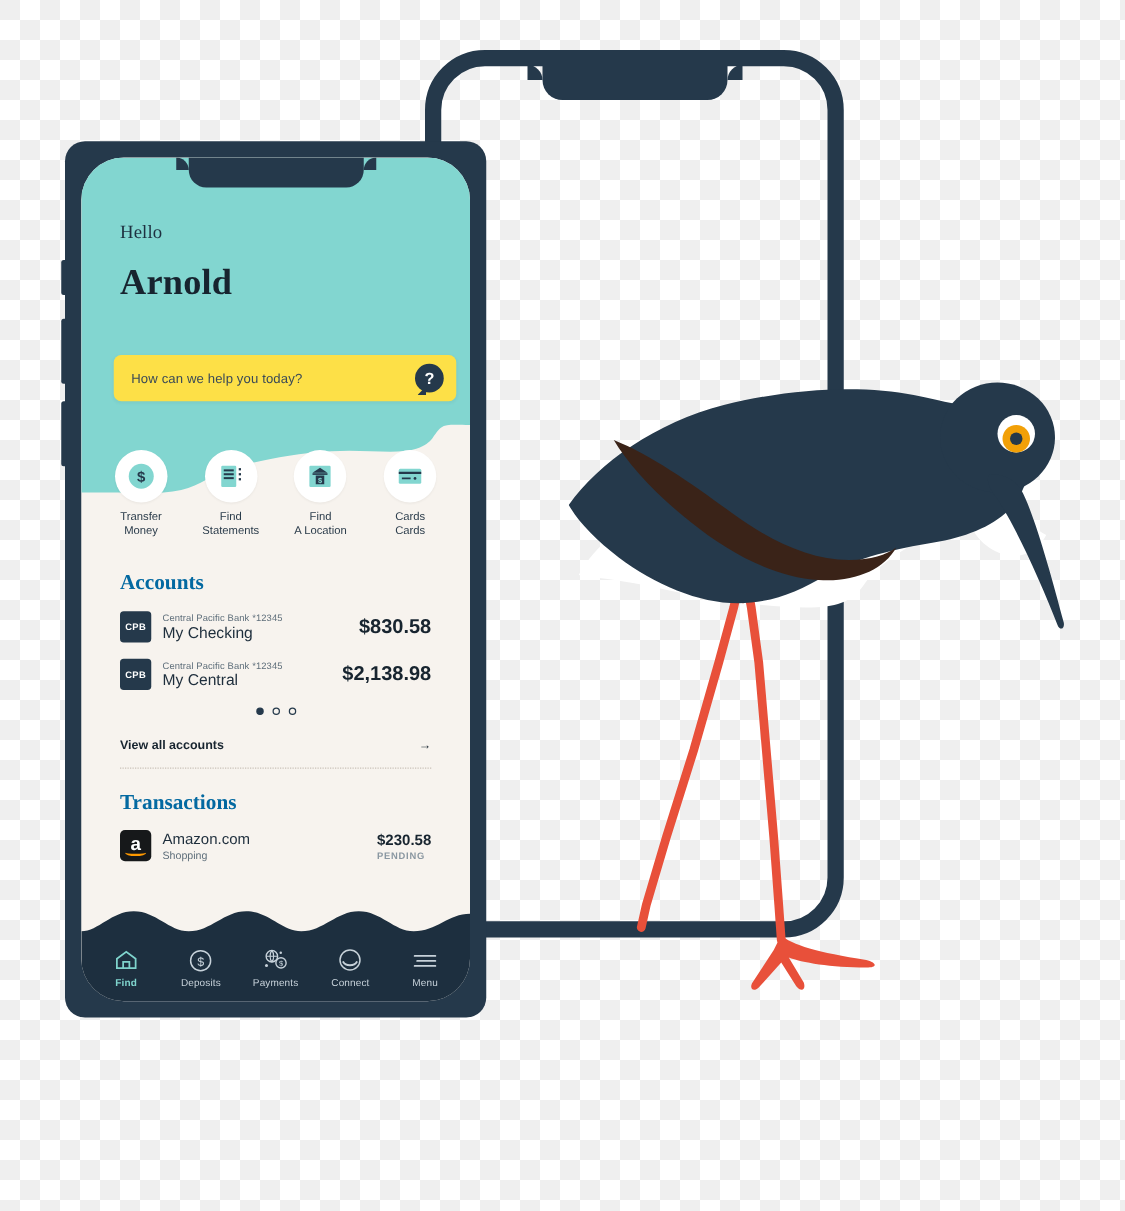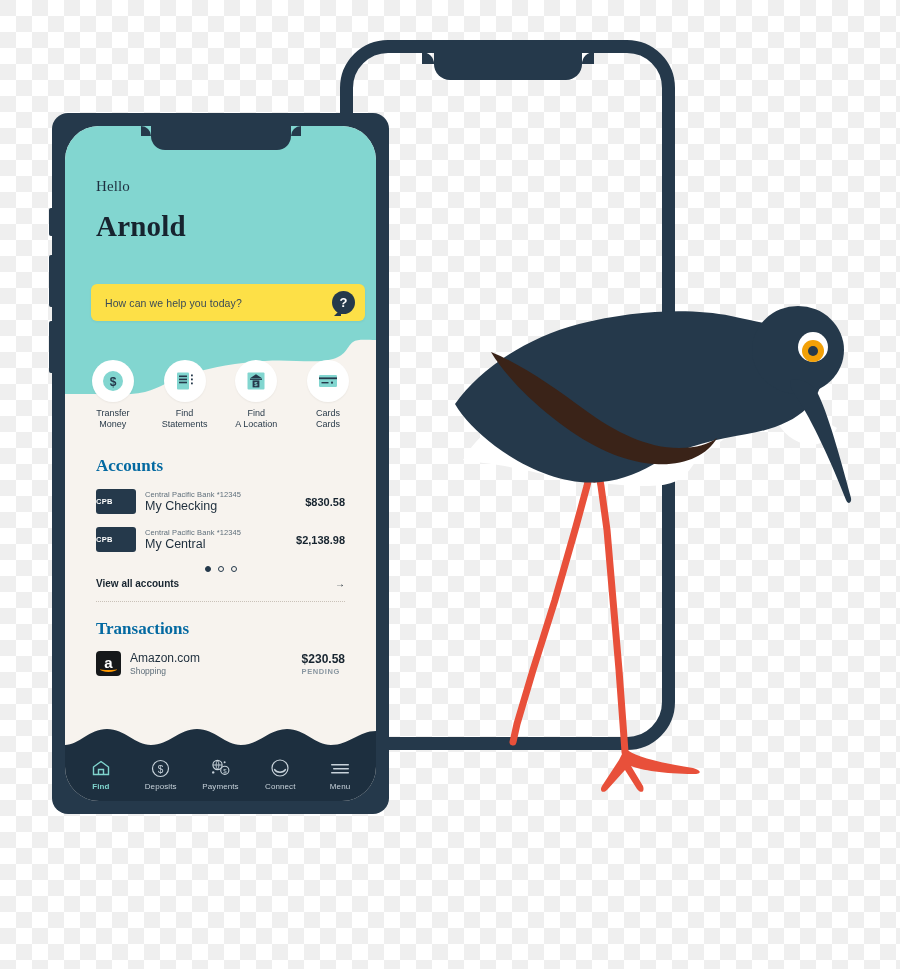--- a/index.html
+++ b/index.html
@@ -165,37 +165,37 @@
   .sec-title {
     font-family: "Liberation Serif", serif;
     font-size: 17px; font-weight: 700; color: #0369a1;
   }
 
   .acct-row {
     display: flex; align-items: center;
     margin-top: 13px;
   }
   .cpb-logo {
-    width: 40px; height: 25px; flex: none;
+    width: 25px; height: 25px; flex: none;
     background: #25394B; border-radius: 3px;
-    display: flex; align-items: center; justify-content: flex-start;
+    display: flex; align-items: center; justify-content: center;
     color: #fff; font-size: 7.5px; font-weight: 700; letter-spacing: .3px;
   }
   .acct-text { flex: 1; margin-left: 9px; min-width: 0; }
   .acct-bank { font-size: 7.5px; color: #5E6E7A; letter-spacing: .1px; }
   .acct-name { font-size: 12.5px; color: #1E2E3C; margin-top: .5px; }
-  .acct-amt { font-size: 11px; font-weight: 700; color: #17242F; white-space: nowrap; padding-left: 24px; }
+  .acct-amt { font-size: 16px; font-weight: 700; color: #17242F; white-space: nowrap; padding-left: 24px; }
 
   .dots { display: flex; justify-content: center; gap: 7px; margin-top: 14px; }
   .dot { width: 6px; height: 6px; border-radius: 50%; border: 1px solid #25394B; }
   .dot.on { background: #25394B; }
 
   .view-all {
     display: flex; align-items: center; justify-content: space-between;
-    margin-top: 6px;
+    margin-top: 19px;
   }
   .view-all span { font-size: 10px; font-weight: 700; color: #17242F; }
   .arrow-r { font-size: 13px; color: #25394B; }
 
   .divider {
     margin-top: 12px;
     border-top: 1px dotted #C9C1B8;
   }
 
   .tx-section { margin-top: 17px; }

